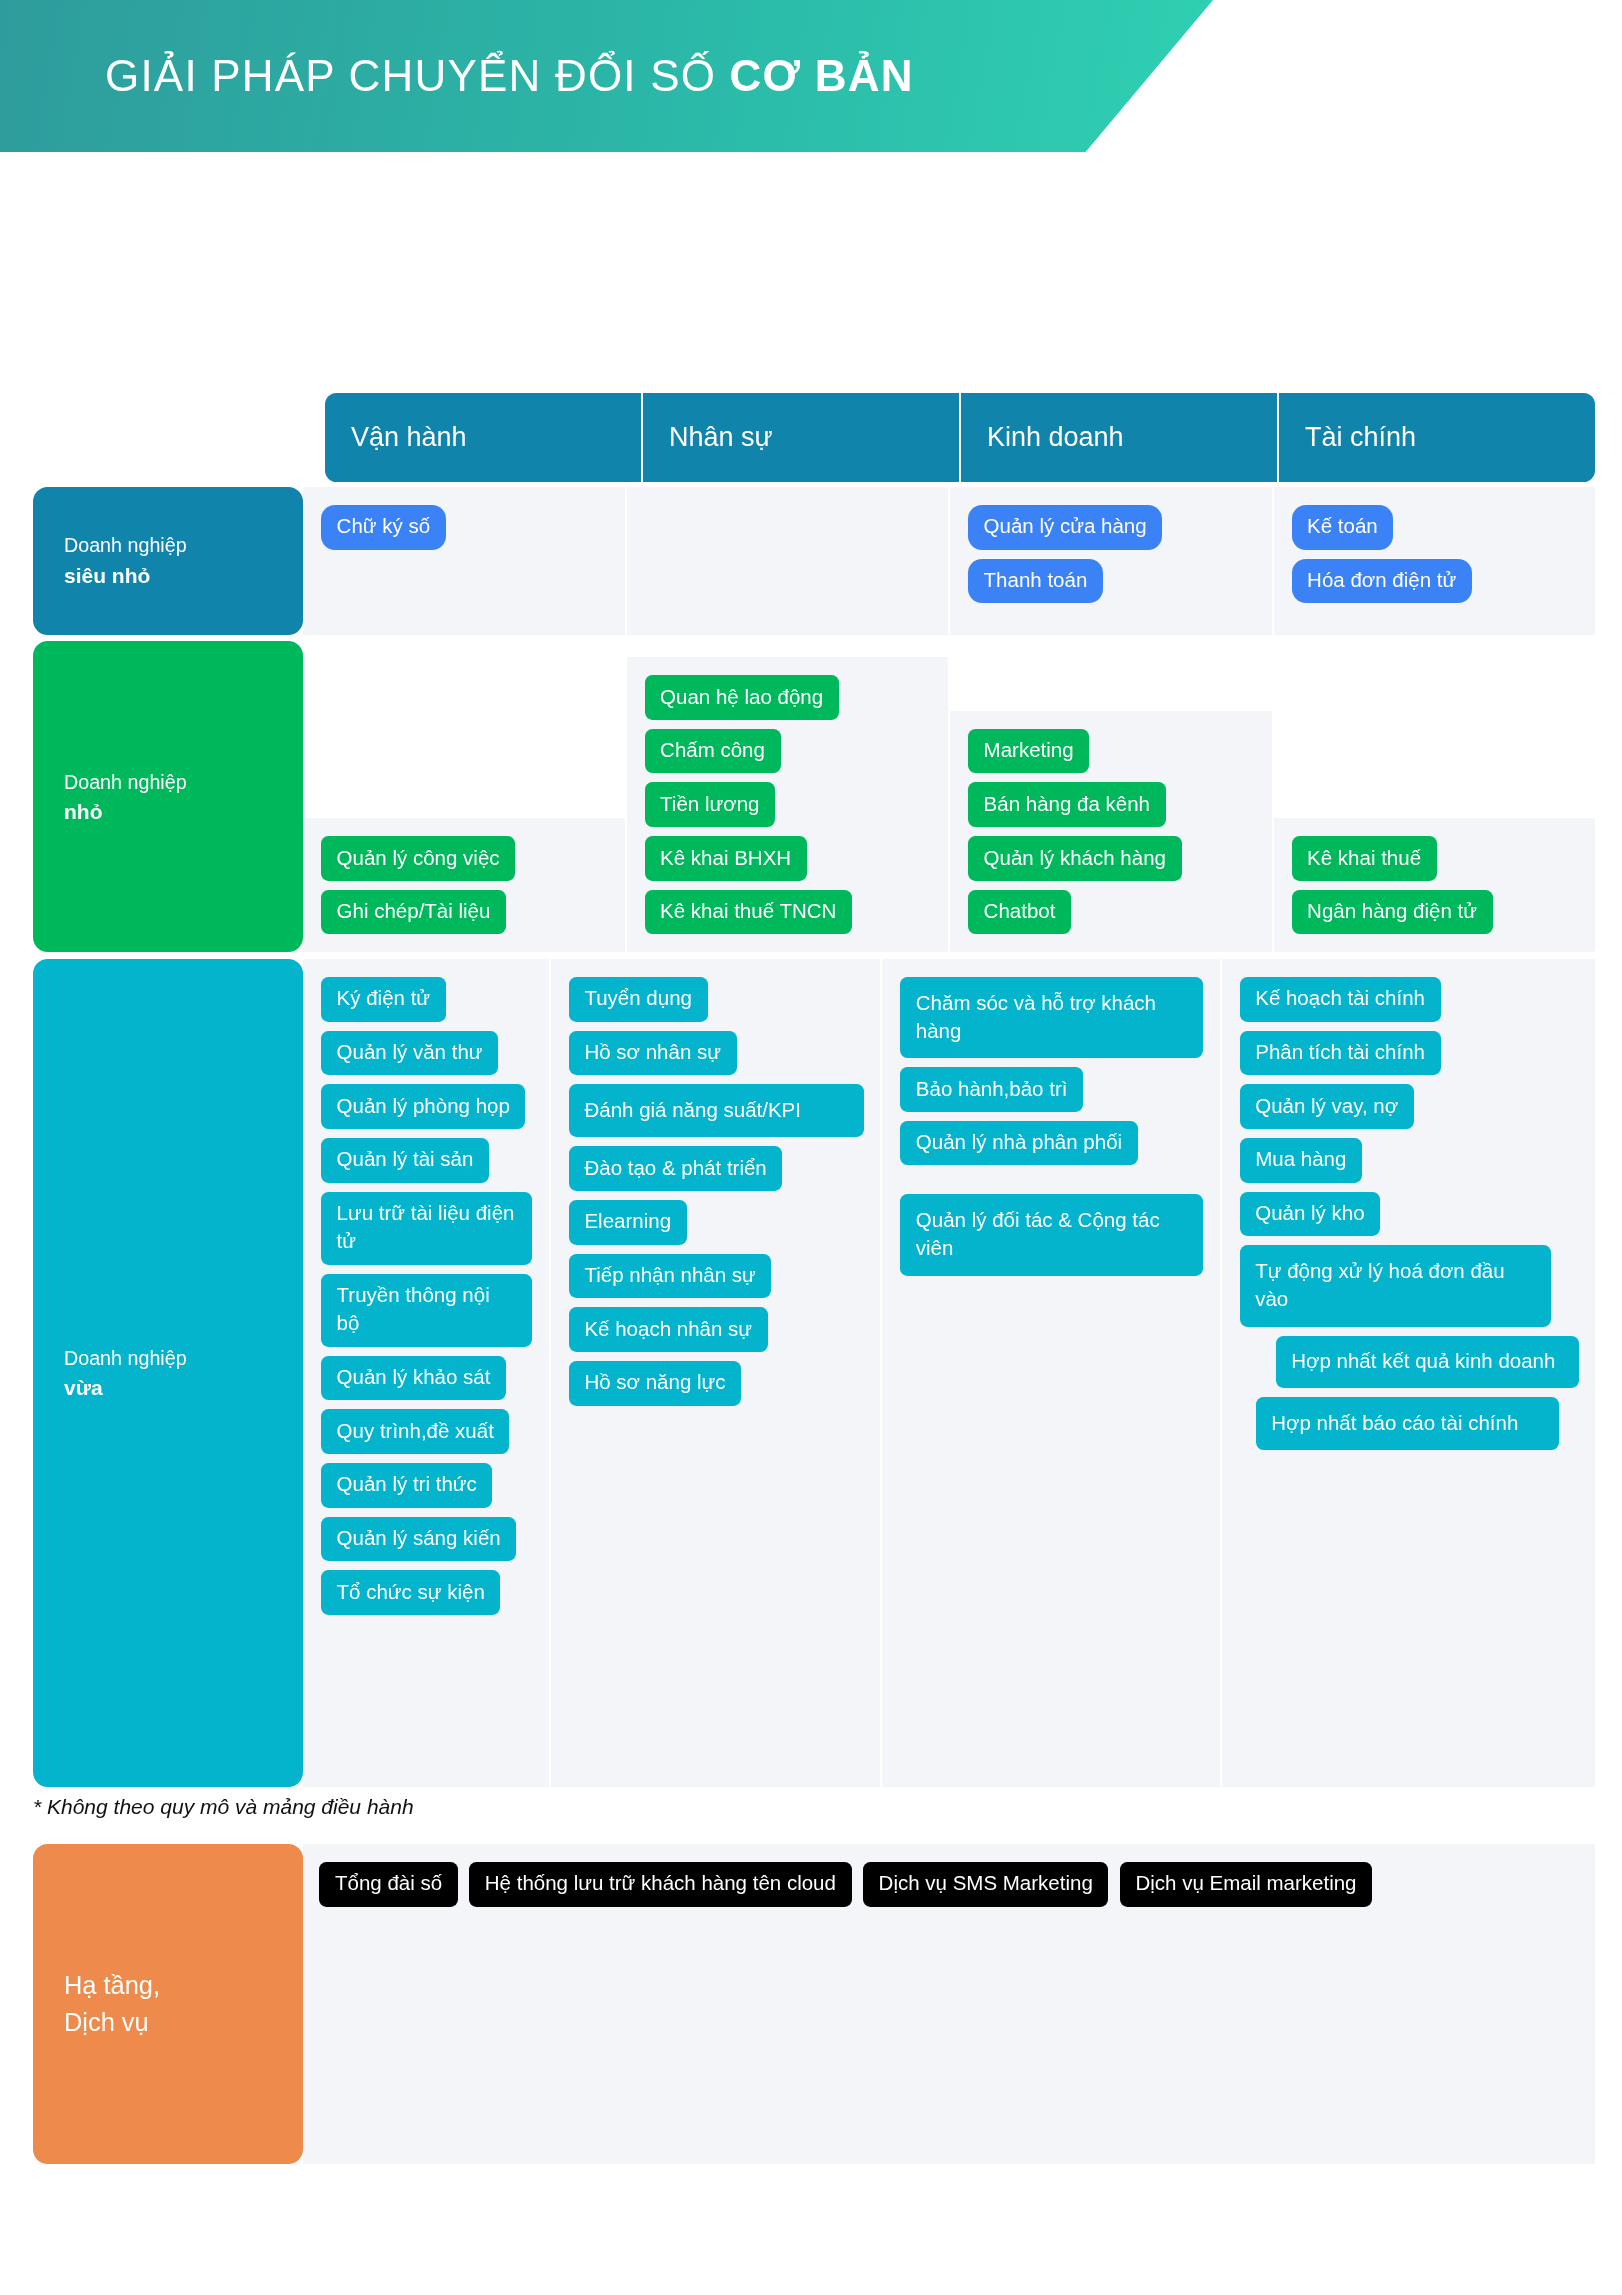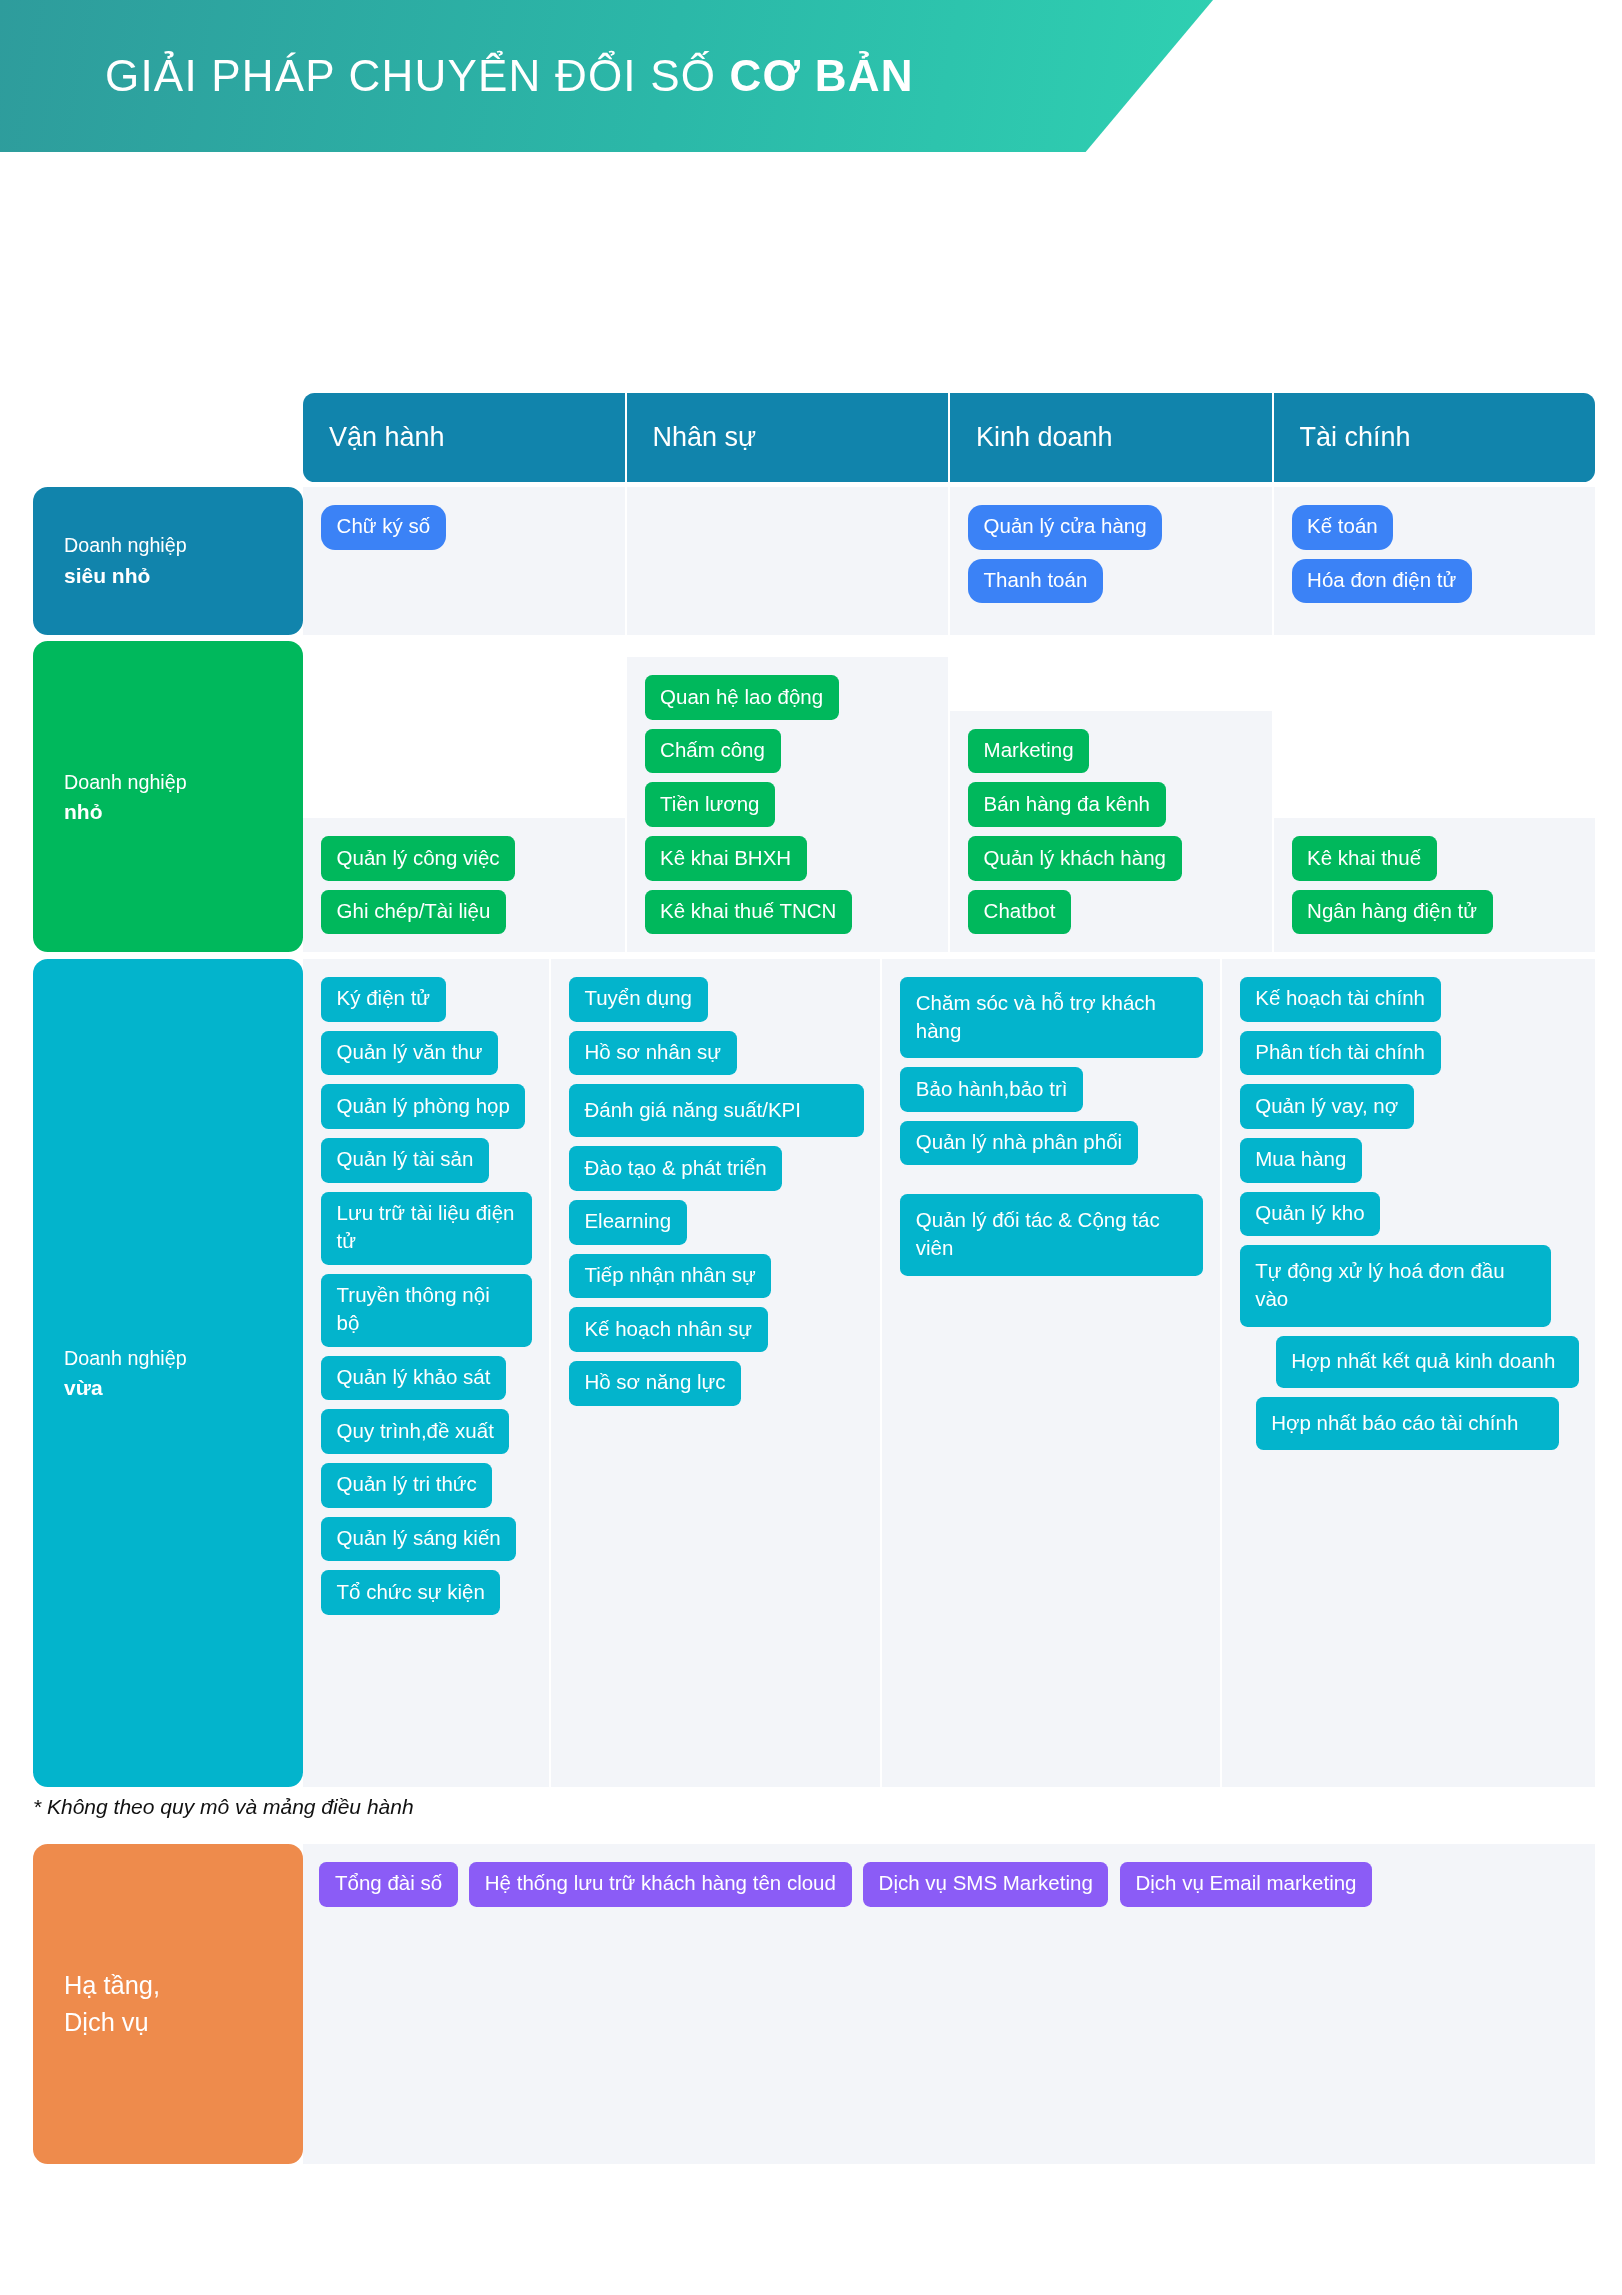--- a/index.html
+++ b/index.html
@@ -40,21 +40,21 @@
   .labelcell {
     width: 270px; flex: 0 0 270px;
     display: flex; align-items: center;
     padding-left: 31px;
     color: #ffffff;
   }
   .labelcell .l1 { font-size: 19.7px; line-height: 1.5; }
   .labelcell .l2 { font-size: 21px; font-weight: bold; line-height: 1.4; }
 
   
-  .hdr-row { margin-bottom: 4.9px; }
+  .hdr-row { margin-bottom: 4.9px; gap: 22px; }
   .hdr-spacer { width: 270px; flex: 0 0 270px; background: transparent; }
   .hdr-cells { display: flex; flex: 1; border-radius: 11.5px; overflow: hidden; }
   .hdr-cell {
     flex: 1;
     background: #1184AC;
     color: #ffffff;
     font-size: 27px;
     display: flex; align-items: center;
     padding: 0 26px;
     height: 89px;
@@ -123,21 +123,21 @@
   .infra .labelcell .l2 { font-size: 25.4px; font-weight: normal; line-height: 1.45; }
   .infra-cell {
     flex: 1;
     background: #F3F5F9;
     padding: 18px 16.4px;
     display: flex; flex-wrap: wrap;
     align-content: flex-start;
     gap: 9.8px 11.5px;
     min-height: 320px;
   }
-  .infra-cell .chip { background: #8b5cf6; }
+  .infra-cell .chip { background: #000000; }
 </style>
 </head>
 <body>
 
 <div class="banner-wrap">
   <div class="banner">
     <div class="banner-title">
       <span>GIẢI PHÁP CHUYỂN ĐỔI SỐ </span><span class="bold">CƠ BẢN</span>
     </div>
   </div>

